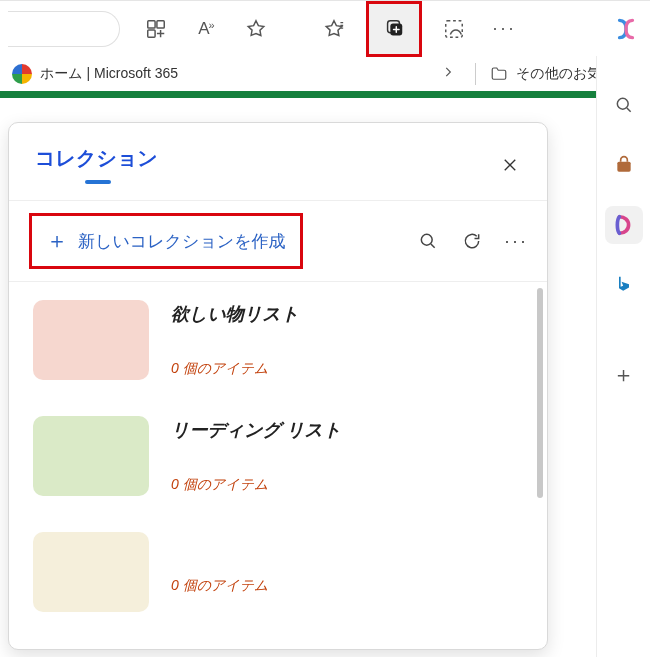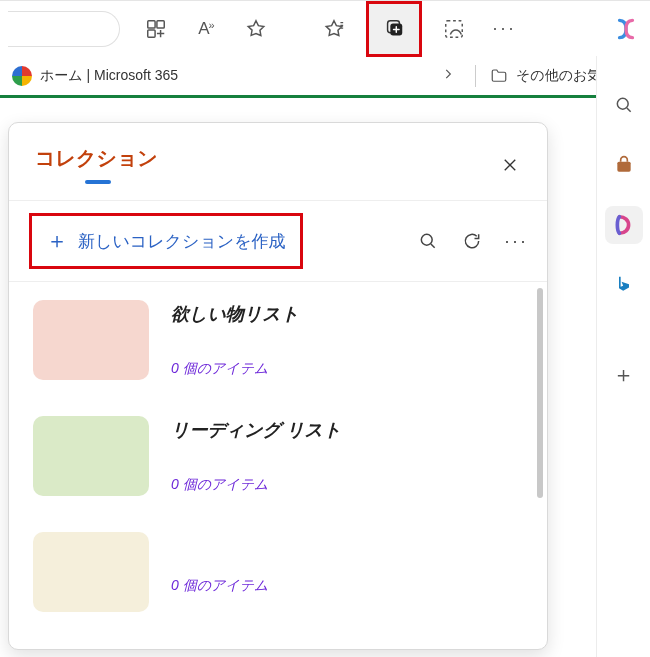--- a/index.html
+++ b/index.html
@@ -53,21 +53,21 @@
     position: absolute; right: 6px; top: 10px;
     width: 36px; height: 36px;
     display: flex; align-items: center; justify-content: center;
   }
   
   
   .bookbar {
     height: 42px;
     display: flex; align-items: center;
     padding: 0 6px;
-    border-bottom: 3px solid #15803d;
+    border-bottom: 7px solid #15803d;
     position: relative;
   }
   .book-item {
     display: flex; align-items: center; gap: 8px;
     padding: 4px 6px;
     font-size: 14px; color: #333;
   }
   .m365-icon {
     width: 20px; height: 20px; border-radius: 50%;
     background: conic-gradient(#e23a2e 0 90deg,#f5b400 90deg 180deg,#2e9e4b 180deg 270deg,#2d6fd1 270deg 360deg);
@@ -107,21 +107,21 @@
     box-shadow: 0 6px 18px rgba(0,0,0,0.12);
     background: #fff;
     overflow: hidden;
   }
   .panel-head {
     display:flex; align-items:center;
     padding: 22px 22px 10px 26px;
     position: relative;
   }
   .panel-title {
-    font-size: 20px; font-weight: 700; color:#c2410c;
+    font-size: 20px; font-weight: 700; color:#1d4ed8;
     position: relative;
     padding-bottom: 12px;
   }
   .panel-title::after {
     content:""; position:absolute; left:50px; bottom:0;
     width:26px; height:4px; background:#2573d5; border-radius:2px;
   }
   .panel-close { margin-left:auto; width:30px; height:30px; display:flex; align-items:center; justify-content:center; color:#333; }
   .panel-divider { height:1px; background:#eee; margin-top:6px; }
   
@@ -154,21 +154,21 @@
   }
   .thumb {
     width: 116px; height: 80px; border-radius:10px;
     flex-shrink:0;
   }
   .thumb.pink  { background:#f6d7cf; }
   .thumb.green { background:#daeac7; }
   .thumb.cream { background:#f5efdb; }
   .coll-text { display:flex; flex-direction:column; justify-content:center; gap:6px; }
   .coll-name { font-size:18px; font-weight:700; color:#222; }
-  .coll-count { font-size:14px; color:#6d28d9;margin-top:28px; }
+  .coll-count { font-size:14px; color:#c2410c;margin-top:28px; }
   
 </style>
 </head>
 <body>
 
 <div class="toolbar">
   <div class="urlbar-edge"></div>
   <div class="toolbar-icons">
     <div class="tb-icon">
       <svg viewBox="0 0 24 24" fill="none" stroke="currentColor" stroke-width="1.6">

